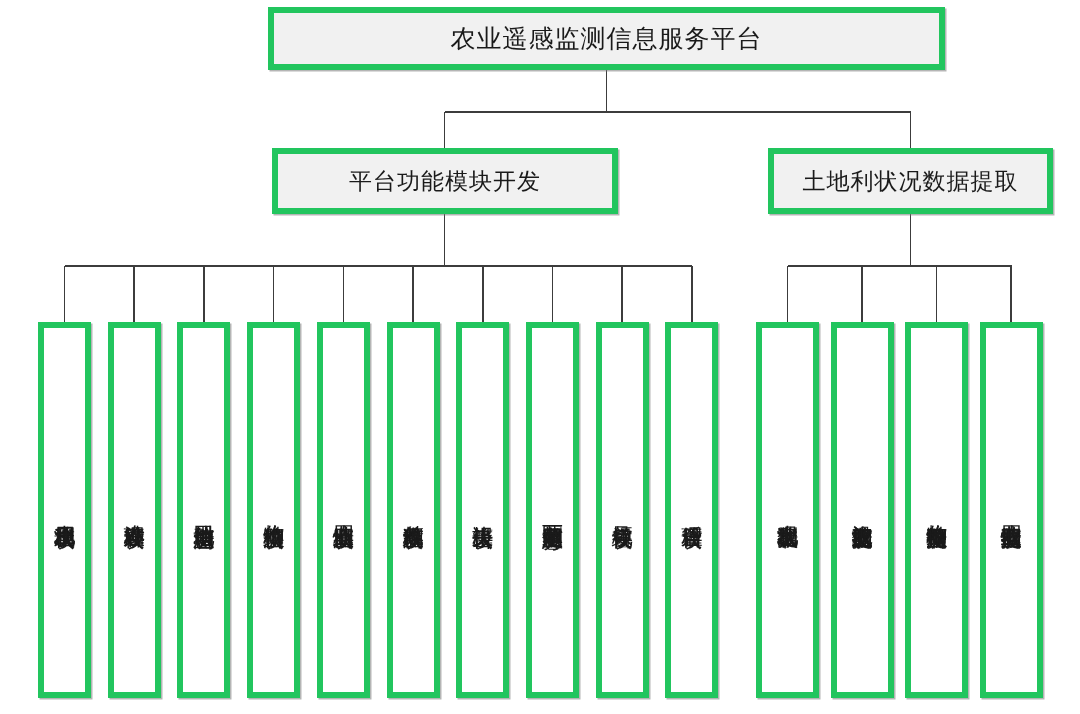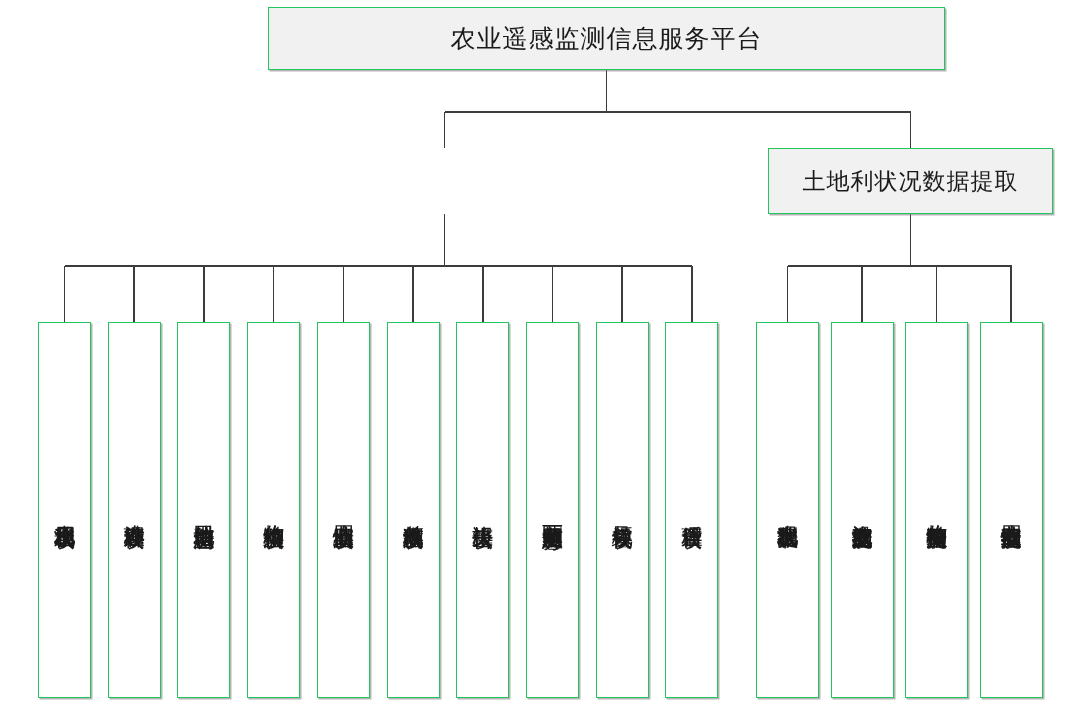--- a/index.html
+++ b/index.html
@@ -21,21 +21,21 @@
     position: absolute;
     left: 0;
     top: 0;
     width: 1080px;
     height: 714px;
     pointer-events: none;
   }
   .node {
     position: absolute;
     box-sizing: border-box;
-    border: 1px solid #22c55e;
+    border: 6px solid #22c55e;
     box-shadow: 1.5px 1.5px 0 0 rgba(120,120,120,0.55);
     display: flex;
     align-items: center;
     justify-content: center;
     color: #1a1a1a;
   }
   .node.level-1 {
     background: #f1f1f1;
     font-size: 25px;
     letter-spacing: 1px;
@@ -99,20 +99,23 @@
       <path d="M 862.0 266 L 862.0 322"></path>
       <path d="M 936.5 266 L 936.5 322"></path>
       <path d="M 1011.0 266 L 1011.0 322"></path>
     </g>
   </svg>
 
   <div class="node level-1" style="left:268px; top:7px; width:677px; height:63px;">
     <span>农业遥感监测信息服务平台</span>
   </div>
 
+  <div class="node level-2" style="left:272px; top:148px; width:346px; height:66px;">
+    <span>平台功能模块开发</span>
+  </div>
 
   <div class="node level-2" style="left:768px; top:148px; width:285px; height:66px;">
     <span>土地利状况数据提取</span>
   </div>
 
   <div class="node leaf leaf-left" style="left:38px; top:322px; width:53px; height:376px;">
     <span class="vlabel">土地利用状况模块</span>
   </div>
   <div class="node leaf leaf-left" style="left:107.7px; top:322px; width:53px; height:376px;">
     <span class="vlabel">涉农补贴管理模块</span>

